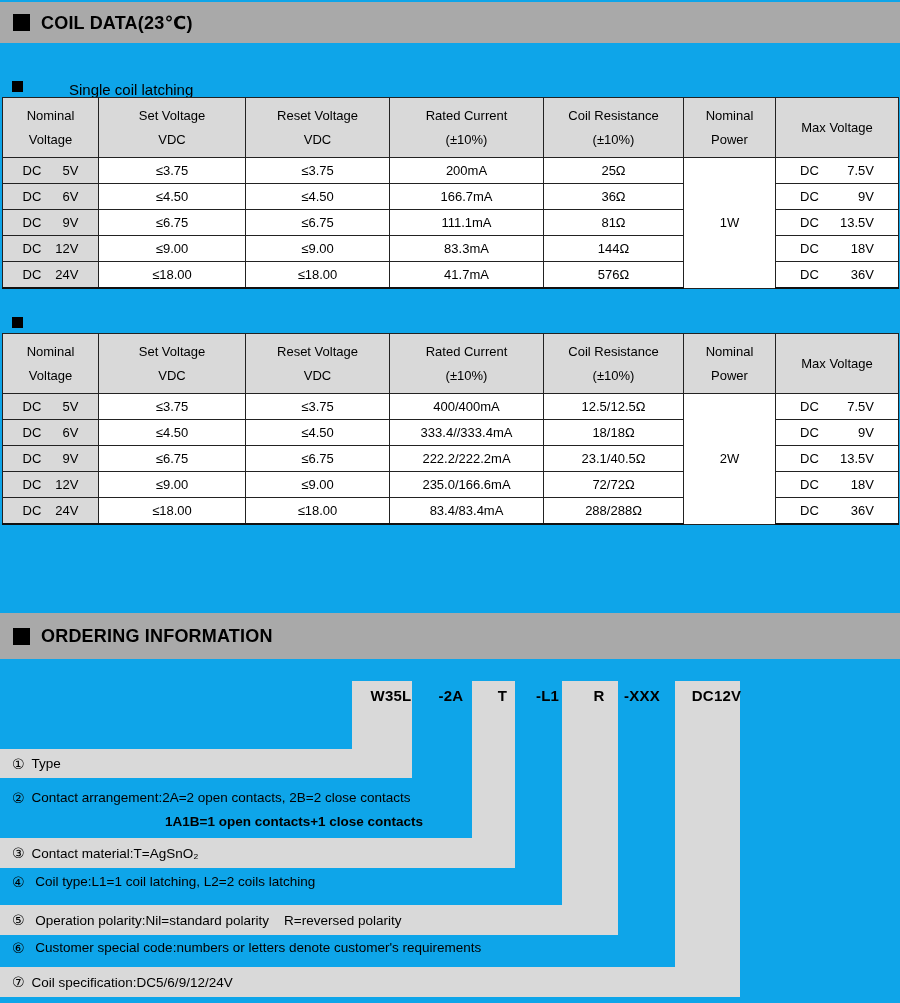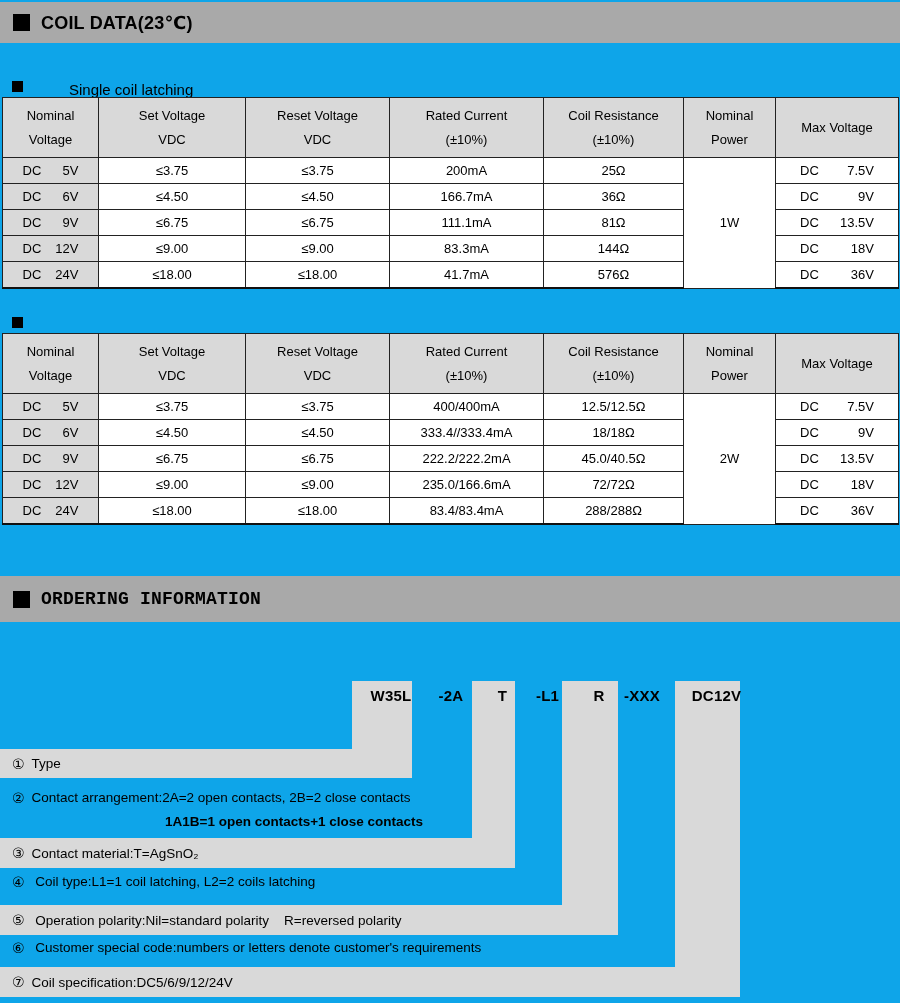--- a/index.html
+++ b/index.html
@@ -2,21 +2,21 @@
 <html><head>
 <meta charset="utf-8">
 <style>
   html,body { margin:0; padding:0; background:#ffffff; }
   body { width:900px; height:1003px; font-family:"Liberation Sans","DejaVu Sans",sans-serif; color:#000; }
   .page { position:relative; width:900px; height:1003px; overflow:hidden; background:#0ea5e9; }
 
   
   .section-bar { position:absolute; left:0; width:900px; background:#a9a9a9; display:flex; align-items:center; }
   .bar-coil { top:2px; height:41px; }
-  .bar-order { top:576px; height:46px;font-family:Liberation Mono, monospace; }
+  .bar-order { top:613px; height:46px; }
   .bar-square { width:17px; height:17px; background:#000; margin-left:13px; flex:0 0 auto; }
   .bar-title { font-weight:bold; font-size:18px; margin-left:11px; letter-spacing:.2px; }
 
   
   .tbl-title { position:absolute; left:12px; display:flex; align-items:flex-start; height:16px;gap:32px; }
   .tbl-title .sq { width:11px; height:11px; background:#000; margin-right:14px; flex:0 0 auto; }
   .tbl-title span.t { font-size:15px; }
   .title-single { top:81px; }
   .title-double { top:317px;flex-direction:column; }
 
@@ -266,21 +266,21 @@
             </span></td>
       </tr>
       <tr>
         <td class="g"><span class="pair">
               <span>DC</span>
               <span>9V</span>
             </span></td>
         <td>≤6.75</td>
         <td>≤6.75</td>
         <td>222.2/222.2mA</td>
-        <td>45.0/40.5Ω</td>
+        <td>23.1/40.5Ω</td>
         <td><span class="pair wide">
               <span>DC</span>
               <span>13.5V</span>
             </span></td>
       </tr>
       <tr>
         <td class="g"><span class="pair">
               <span>DC</span>
               <span>12V</span>
             </span></td>

